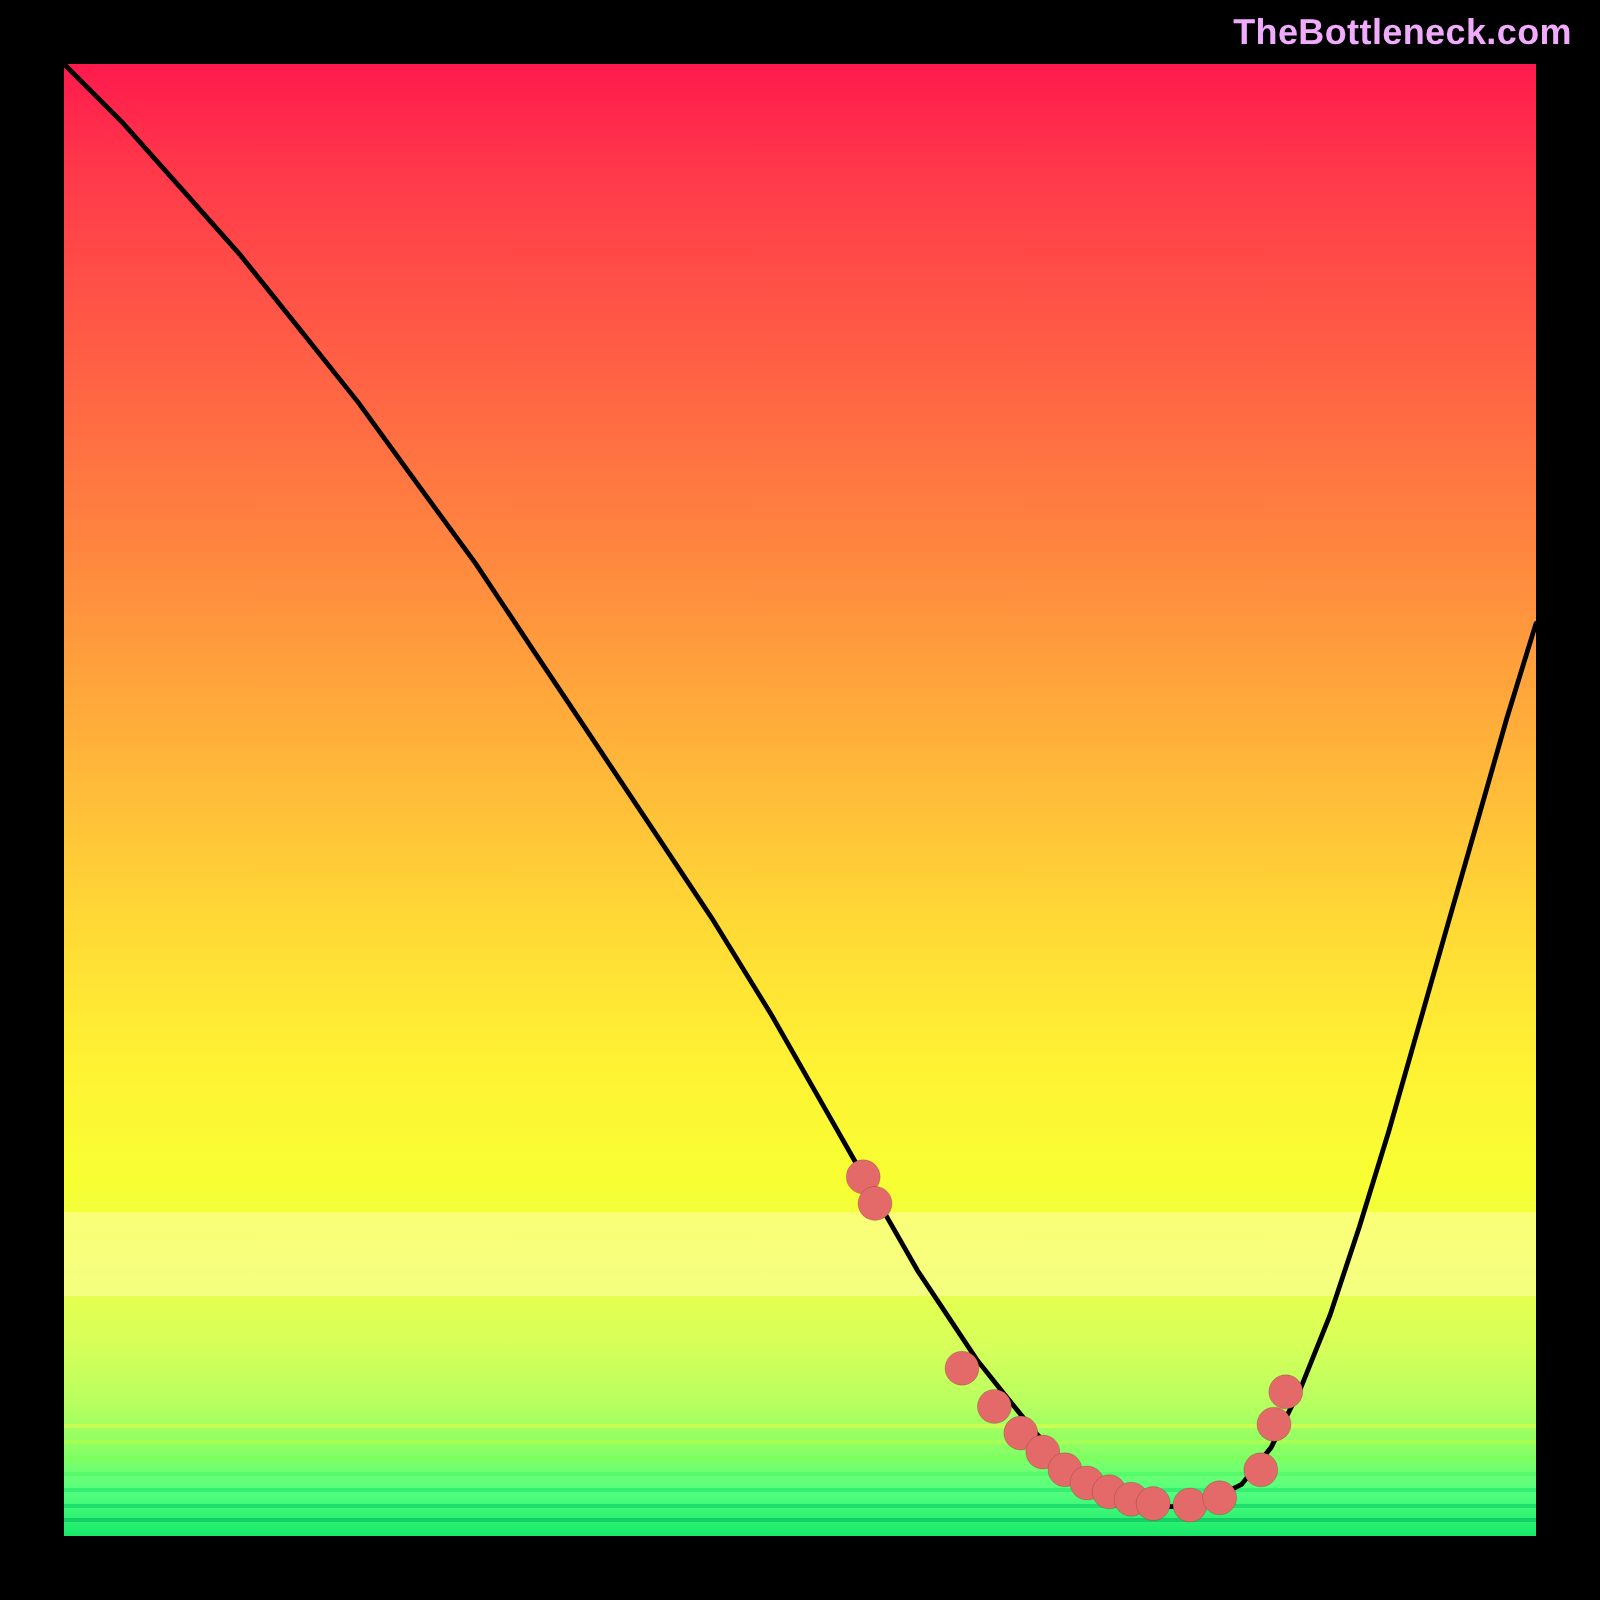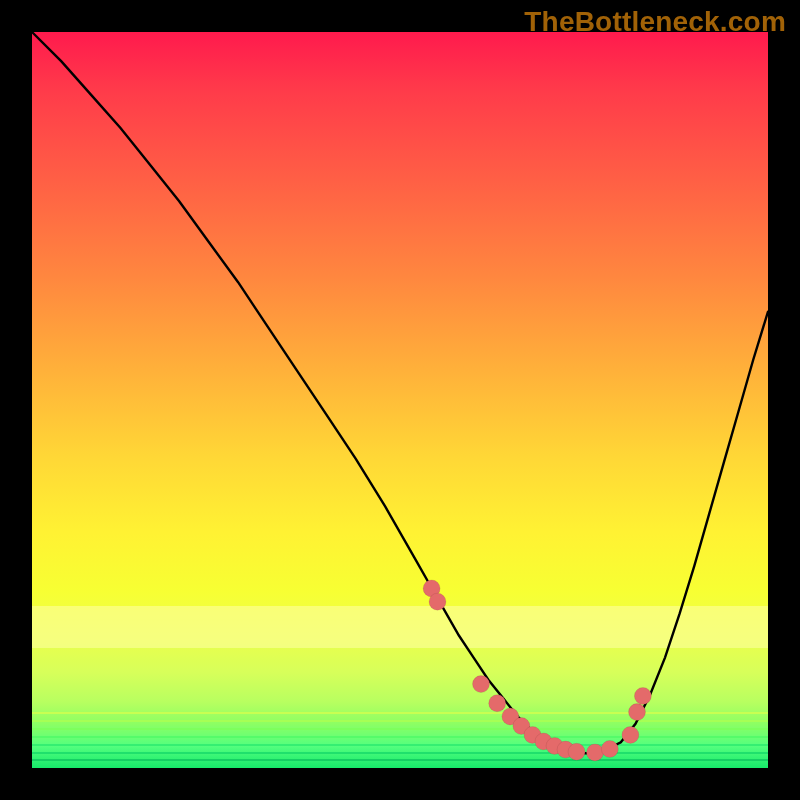--- a/index.html
+++ b/index.html
@@ -55,23 +55,23 @@
     position: absolute;
     left: 0;
     width: 100%;
     height: 2px;
   }
   .watermark {
     position: absolute;
     top: 6px;
     right: 14px;
     font-family: Arial, Helvetica, sans-serif;
-    font-size: 28px;
+    font-size: 18px;
     font-weight: 600;
-    color: #a16207;
+    color: #f0abfc;
     letter-spacing: 0.2px;
   }
   svg.curve {
     position: absolute;
     left: 0;
     top: 0;
     width: 736px;
     height: 736px;
     overflow: visible;
   }

